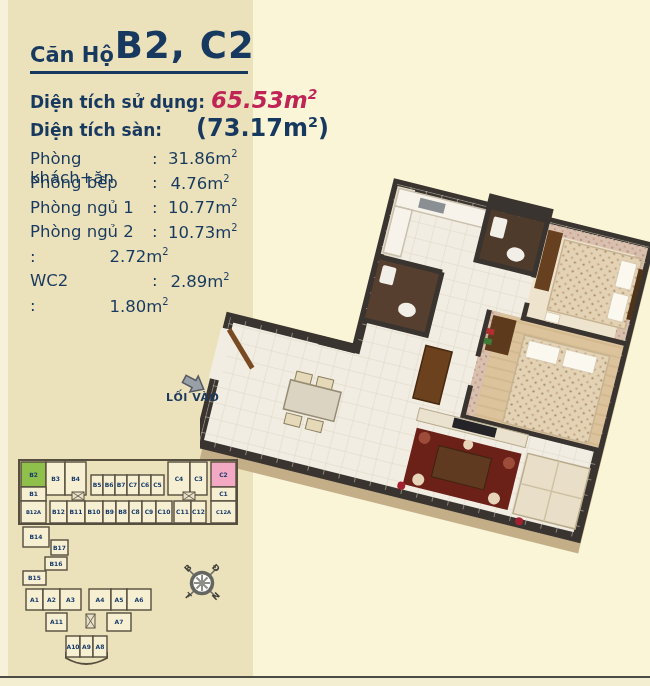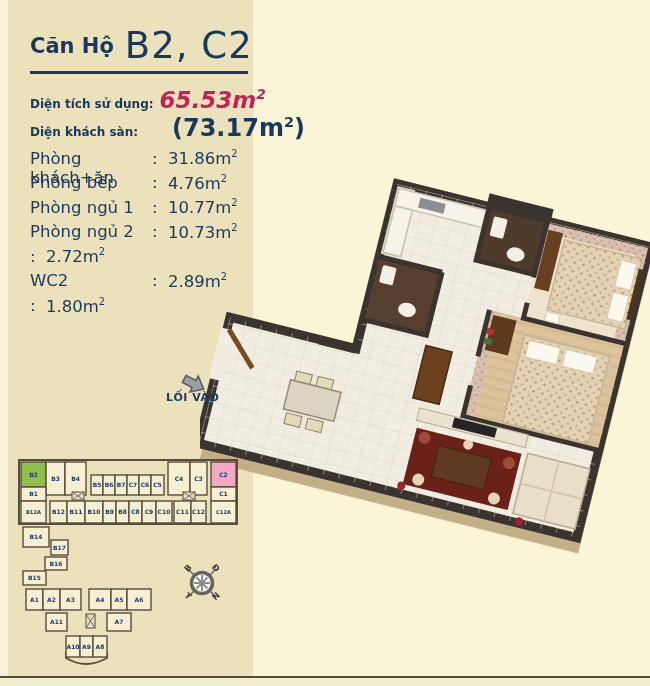--- a/index.html
+++ b/index.html
@@ -3,55 +3,55 @@
 <meta charset="utf-8">
 <style>
   html,body{margin:0;padding:0;}
   body{
     width:650px;height:686px;position:relative;overflow:hidden;
     background:#faf5d6;
     font-family:"DejaVu Sans","Liberation Sans",sans-serif;
   }
   .edge-strip{position:absolute;left:0;top:0;width:8px;height:677px;background:#f6f1d8;}
   .left-panel{position:absolute;left:8px;top:0;width:245px;height:677px;background:#ebe1ba;}
-  .hdr{position:absolute;left:30px;top:24px;display:flex;align-items:center;gap:11px;white-space:nowrap;}
+  .hdr{position:absolute;left:30px;top:24px;display:flex;align-items:flex-end;gap:1px;white-space:nowrap;}
   .hdr .pre{font-size:21px;font-weight:bold;}
-  .hdr .big{font-size:37px;font-weight:normal;letter-spacing:1px;}
+  .hdr .big{font-size:37px;font-weight:bold;letter-spacing:1px;}
   .navy{color:#17395f;}
   .rule{position:absolute;left:30px;top:71px;width:218px;height:3px;background:#17395f;}
   .statline{position:absolute;left:30px;white-space:nowrap;font-weight:bold;color:#17395f;}
-  .statline .lbl{font-size:12px;}
+  .statline .lbl{font-size:17px;}
   .usage-val{font-size:23px;color:#c02456;font-weight:bold;margin-left:6px;font-style:italic;}
   .floor-val{font-size:24px;margin-left:34px;}
   sup{font-size:.6em;}
   .room-list{position:absolute;left:30px;top:148px;width:202px;color:#17395f;font-weight:normal;font-size:16.5px;}
   .room-row{display:flex;height:24.6px;align-items:baseline;}
   .room-row .rl{width:122px;flex:none;}
   .room-row .rc{width:16px;flex:none;}
-  .room-row .rv{flex:1;text-align:left;}
+  .room-row .rv{flex:1;text-align:center;}
   .entry-label{position:absolute;left:166px;top:355px;font-size:11px;font-weight:bold;color:#1c3a5e;letter-spacing:.5px;margin-top:36px;}
   .abs{position:absolute;}
 </style>
 </head>
 <body>
 
 <div class="edge-strip"></div>
 <div class="left-panel"></div>
 
 <div class="hdr navy">
   <span class="pre">Căn Hộ</span>
   <span class="big">B2, C2</span>
 </div>
 <div class="rule"></div>
 
 <div class="statline" style="top:86px;">
   <span class="lbl">Diện tích sử dụng:</span><span class="usage-val"><span>65.53</span><span>m</span><sup>2</sup></span>
 </div>
 <div class="statline" style="top:114px;">
-  <span class="lbl">Diện khách sàn:</span><span class="floor-val"><span>(</span><span>73.17</span><span>m</span><sup>2</sup><span>)</span></span>
+  <span class="lbl">Diện tích sàn:</span><span class="floor-val"><span>(</span><span>73.17</span><span>m</span><sup>2</sup><span>)</span></span>
 </div>
 
 <div class="room-list">
   <div class="room-row">
       <span class="rl">Phòng khách+ăn</span>
       <span class="rc">:</span>
       <span class="rv"><span>31.86</span><span>m</span><sup>2</sup></span>
     </div>
   <div class="room-row">
       <span class="rl">Phòng bếp</span>

